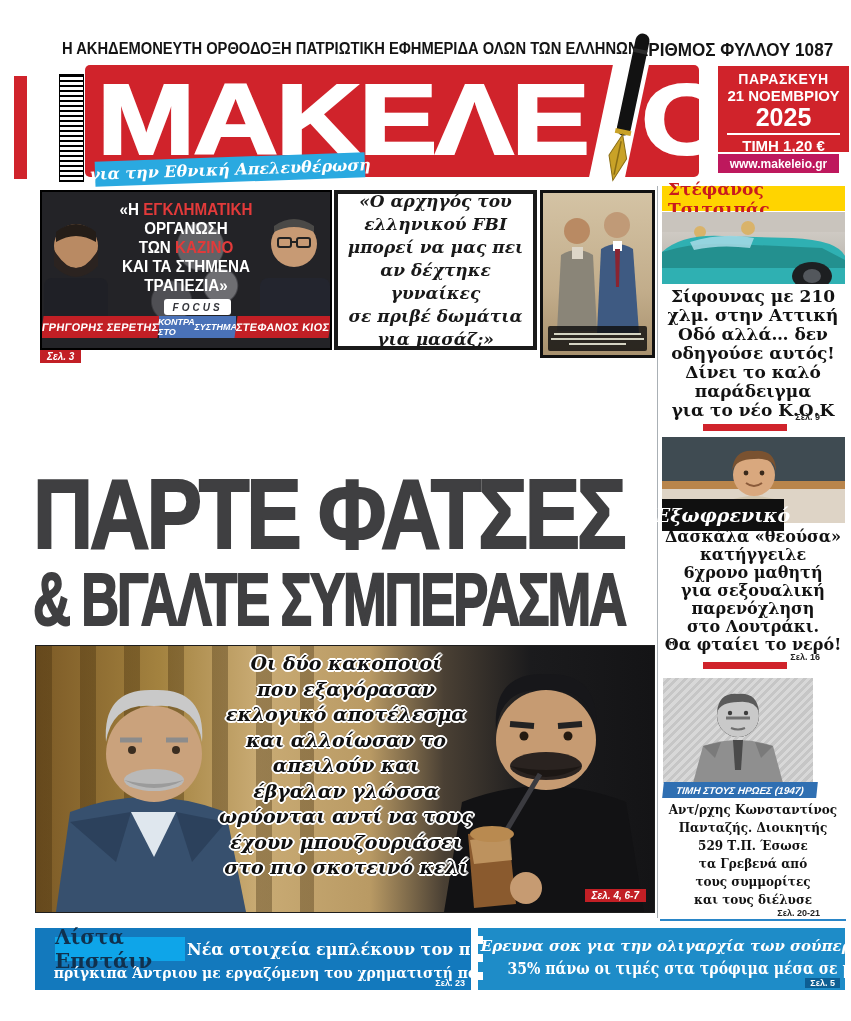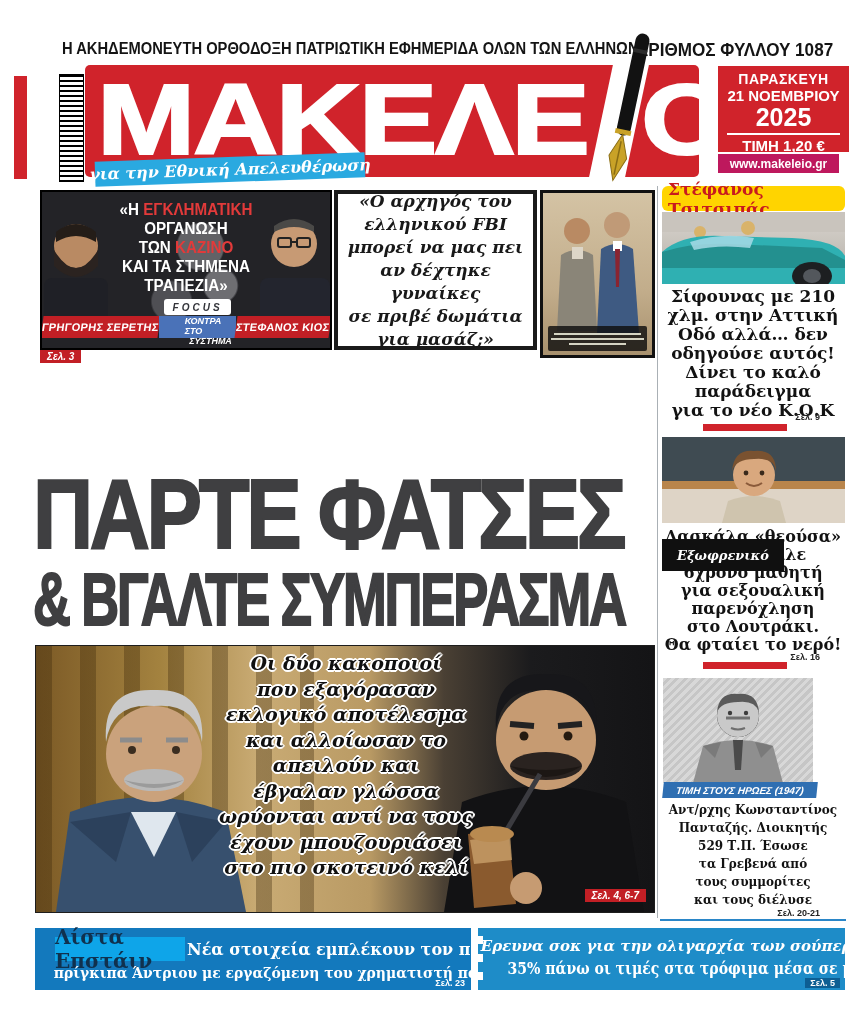--- a/index.html
+++ b/index.html
@@ -47,53 +47,53 @@
   .casino-text{position:absolute;left:66px;right:66px;top:8px;text-align:center;font-weight:bold;
      font-size:16px;line-height:19px;color:#fff;transform:scaleX(.95);}
   .casino-text .red{color:#e23a3a;}
   .bandrow{position:absolute;left:0;right:0;bottom:10px;height:22px;display:flex;z-index:3;}
   .bandred{flex:1;background:#c21f25;color:#fff;font-size:11px;font-weight:bold;display:flex;
            align-items:center;justify-content:center;transform:skewX(-8deg);letter-spacing:.3px;}
   .focuscol{width:100px;position:relative;font-style:italic;}
   .focusbox{position:absolute;left:5px;right:5px;top:-17px;height:16px;background:#fff;border-radius:3px;
             color:#33343a;font-size:10px;font-weight:bold;letter-spacing:3px;display:flex;align-items:center;justify-content:center;}
   .focusband{position:absolute;inset:0;background:#4a72b8;color:#fff;font-size:9px;line-height:10px;font-weight:bold;
-             display:flex;flex-direction:column;align-items:center;padding-left:26px;}
+             display:flex;flex-direction:row;align-items:center;justify-content:center;}
   .portrait{position:absolute;bottom:20px;z-index:2;}
   .tagred{background:#c21f25;color:#fff;font-size:10px;font-style:italic;font-weight:bold;
           padding:1px 7px;display:inline-block;}
   .sel3{left:40px;top:350px;}
 
   
   .fbibox{left:334px;top:190px;width:203px;height:160px;background:#fff;border:4px solid #1a1a1a;
           box-sizing:border-box;display:flex;flex-direction:column;justify-content:center;text-align:center;
           font-family:"DejaVu Serif",serif;font-weight:bold;font-style:italic;font-size:17px;line-height:23px;color:#191919;}
 
   
   .duo{left:540px;top:190px;width:115px;height:168px;border:3px solid #111;box-sizing:border-box;
        background:linear-gradient(180deg,#d4c3a4 0%,#c2ad8b 60%,#a8916e 100%);overflow:hidden;}
   .capbox{position:absolute;left:5px;right:5px;bottom:4px;height:25px;background:rgba(15,15,15,.82);border-radius:2px;
           display:flex;flex-direction:column;align-items:center;justify-content:center;gap:3px;}
   .capline{height:2px;background:rgba(255,255,235,.8);}
 
   
   .tslabel{left:662px;top:186px;width:183px;height:25px;background:#ffd400;color:#c81a1f;
-           font-family:"DejaVu Serif",serif;font-weight:bold;font-size:17px;display:flex;align-items:center;padding-left:6px;box-sizing:border-box;border-radius:6px;}
+           font-family:"DejaVu Serif",serif;font-weight:bold;font-size:17px;display:flex;align-items:center;padding-left:6px;box-sizing:border-box;}
   .car{left:662px;top:212px;width:183px;height:72px;overflow:hidden;
        background:linear-gradient(180deg,#d9d5cf 0%,#c4bfb8 55%,#9fa49f 100%);}
   .sidetext{text-align:center;font-family:"DejaVu Serif",serif;font-weight:bold;color:#121212;}
   .tstext{left:658px;top:287px;width:190px;font-size:17px;line-height:19px;}
   .sideref{font-size:9px;font-weight:bold;color:#222;text-align:right;font-family:"Liberation Sans",sans-serif;}
   .tsref{left:760px;top:412px;width:60px;}
   .rdiv{background:#d0232b;height:7px;}
   .div1{left:703px;top:424px;width:84px;}
   .boy{left:662px;top:437px;width:183px;height:86px;overflow:hidden;background:#d8cfc4;}
   .exo{left:662px;top:499px;width:122px;height:32px;background:#101010;color:#fff;
-       font-family:"DejaVu Serif",serif;font-style:italic;font-weight:bold;font-size:13px;
-       display:flex;align-items:center;justify-content:center;z-index:3;margin-top:40px;}
+       font-family:"DejaVu Serif",serif;font-style:italic;font-weight:bold;font-size:19px;
+       display:flex;align-items:center;justify-content:center;z-index:3;}
   .teachtext{left:658px;top:528px;width:190px;font-size:16px;line-height:18px;}
   .teachref{left:770px;top:652px;width:50px;}
   .div2{left:703px;top:662px;width:84px;}
   .officer{left:663px;top:678px;width:150px;height:105px;overflow:hidden;
            background:repeating-linear-gradient(135deg,#d8d8d8 0 3px,#c6c6c6 3px 6px);}
   .heroesband{left:663px;top:782px;width:154px;height:16px;background:#2f6fb2;color:#fff;font-size:10px;
               font-weight:bold;font-style:italic;display:flex;align-items:center;justify-content:center;
               transform:skewX(-6deg);z-index:3;}
   .heroestext{left:658px;top:801px;width:190px;font-size:12px;line-height:18px;}
   .heroesref{left:760px;top:908px;width:60px;}

